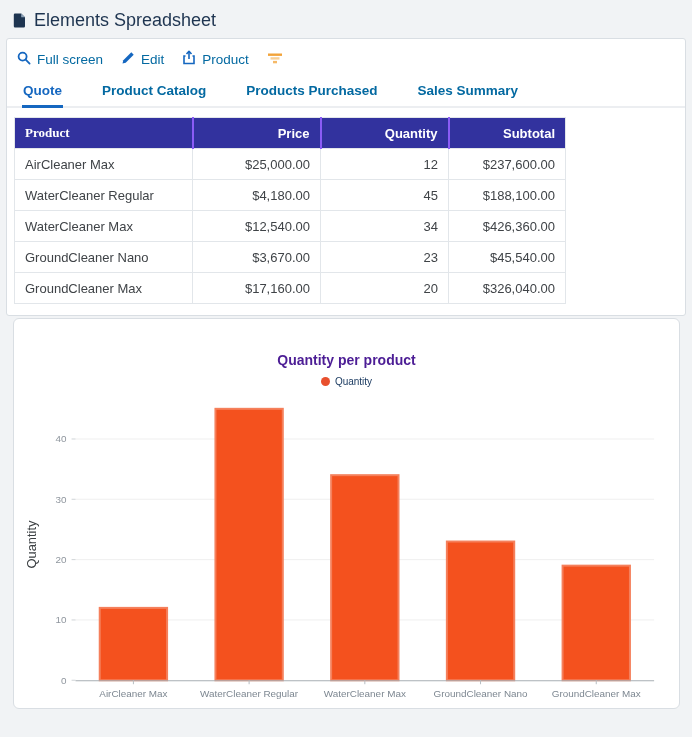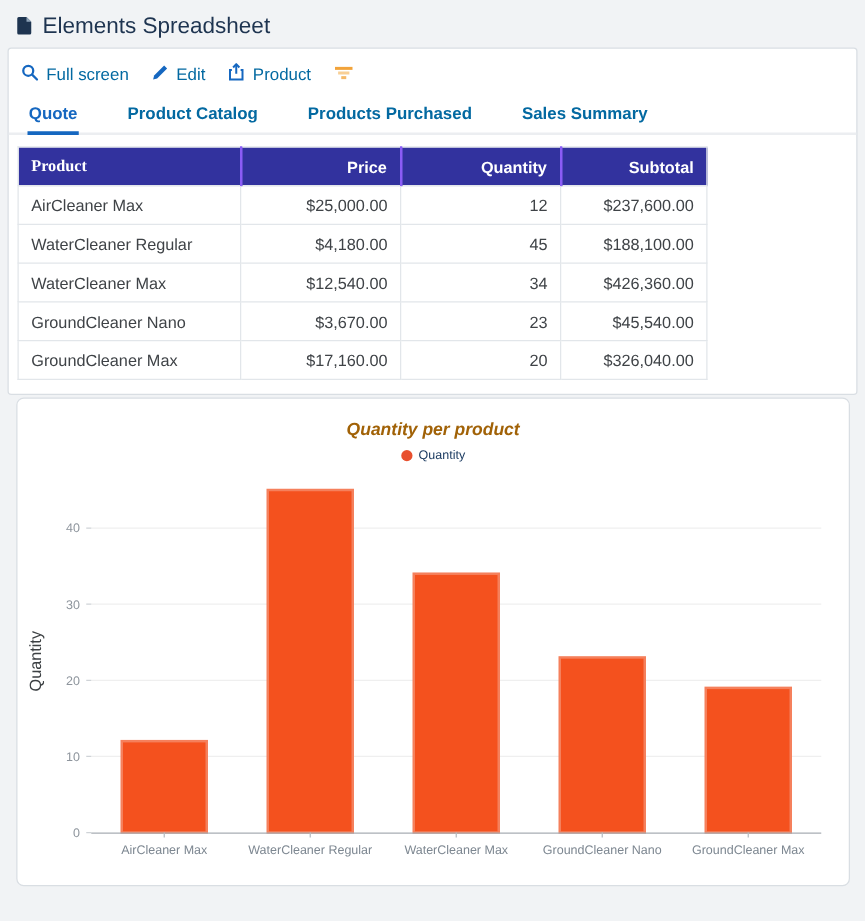--- a/index.html
+++ b/index.html
@@ -71,21 +71,21 @@
   .quote-table td:first-child { text-align: left; }
   .quote-table tr { border: 1px solid #e2e6ea; }
 
   
   .chart-card {
     margin: 2px 6px 0 7px;
     border-radius: 6px;
     height: 391px;
     display: flex; flex-direction: column; align-items: center;
   }
-  .chart-title { margin-top: 16px; font-size: 14px; font-weight: 700; color: #a16207; font-style: italic; }
+  .chart-title { margin-top: 33px; font-size: 14px; font-weight: 700; color: #4c1d95; }
   .chart-legend {
     margin-top: 8px; display: flex; align-items: center; gap: 5px;
     font-size: 10px; color: #17375e; cursor: pointer;
   }
   .legend-dot { width: 9px; height: 9px; border-radius: 50%; background: #e8502e; display: inline-block; }
   svg.chart-svg { display: block; margin-top: 2px; }
 </style>
 </head>
 <body>
 

